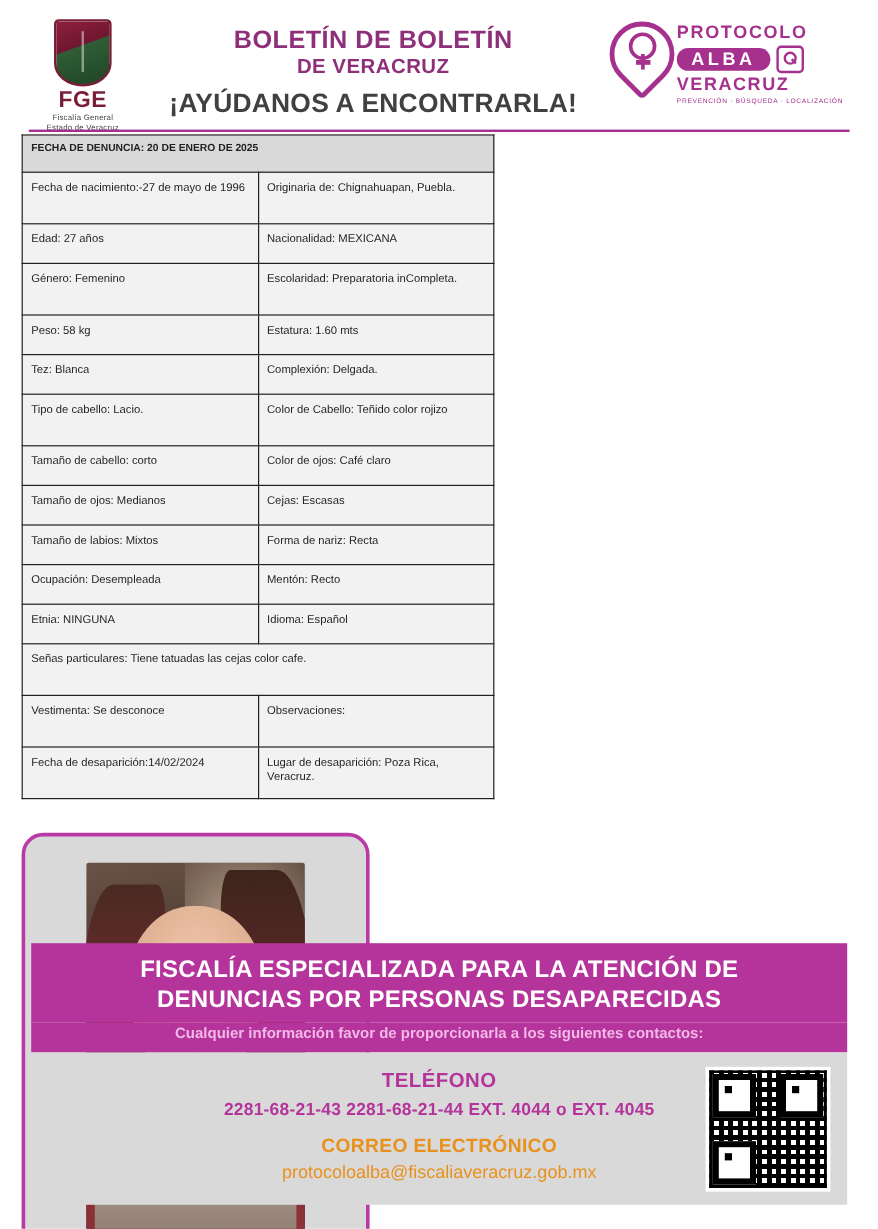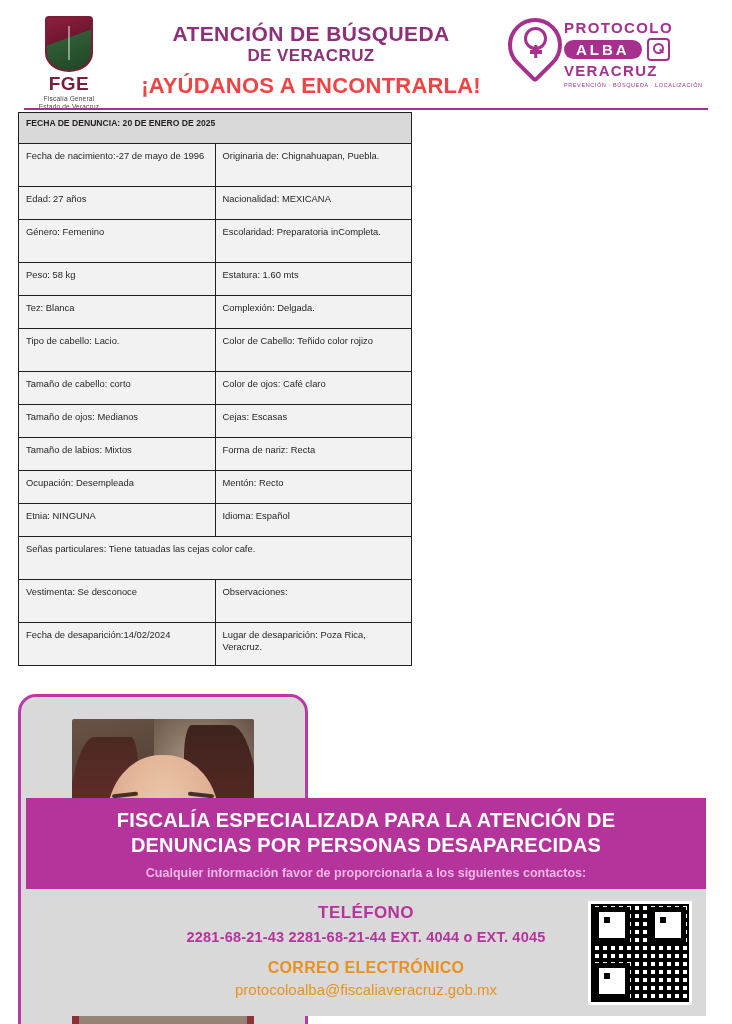--- a/index.html
+++ b/index.html
@@ -76,21 +76,21 @@
     line-height: 1.15;
   }
   .title-block .l2 {
     color: #8e2f7a;
     font-weight: bold;
     font-size: 17px;
     letter-spacing: .4px;
     line-height: 1.15;
   }
   .title-block .l3 {
-    color: #ef4444;
+    color: #404040;
     font-weight: bold;
     font-size: 22px;
     letter-spacing: .2px;
     margin-top: 7px;
   }
   .alba-block {
     width: 200px;
     flex: 0 0 200px;
     display: flex;
     align-items: flex-start;
@@ -341,21 +341,21 @@
     color: #231f20;
     line-height: 1.25;
     letter-spacing: .3px;
   }
 
   
   .footer {
     position: absolute;
     left: 26px;
     right: 26px;
-    bottom: 8px;
+    bottom: 20px;
   }
   .footer-banner {
     background: #b5349c;
     color: #ffffff;
     text-align: center;
     font-weight: bold;
     font-size: 20px;
     line-height: 1.25;
     padding: 10px 8px 6px 8px;
     letter-spacing: .2px;
@@ -441,21 +441,21 @@
 <div class="header">
 
   <div class="fge-logo">
     <div class="fge-shield"></div>
     <div class="fge-word">FGE</div>
     <div class="fge-sub1">Fiscalía General</div>
     <div class="fge-sub1">Estado de Veracruz</div>
   </div>
 
   <div class="title-block">
-    <div class="l1">ATENCIÓN DE BÚSQUEDA</div>
+    <div class="l1">BOLETÍN DE BOLETÍN</div>
     <div class="l2">DE VERACRUZ</div>
     <div class="l3">¡AYÚDANOS A ENCONTRARLA!</div>
   </div>
 
   <div class="alba-block">
     <div class="alba-pin">
       <div class="pin"></div>
       <div class="venus"></div>
     </div>
     <div class="alba-text">

